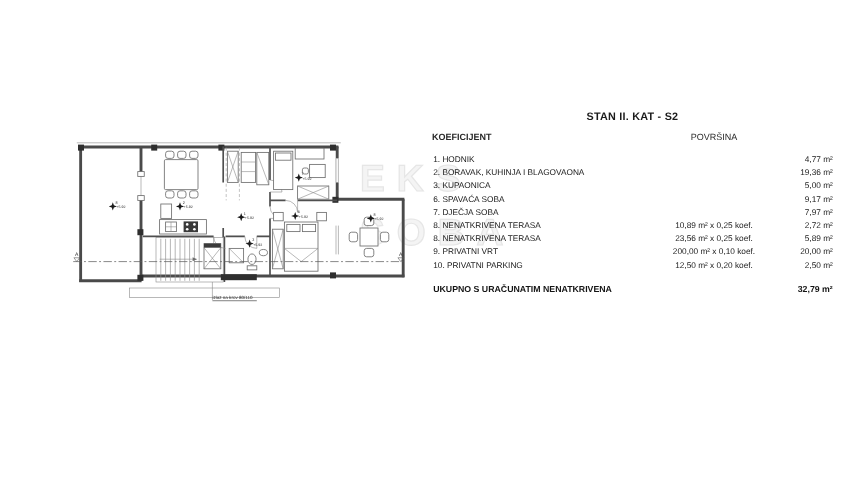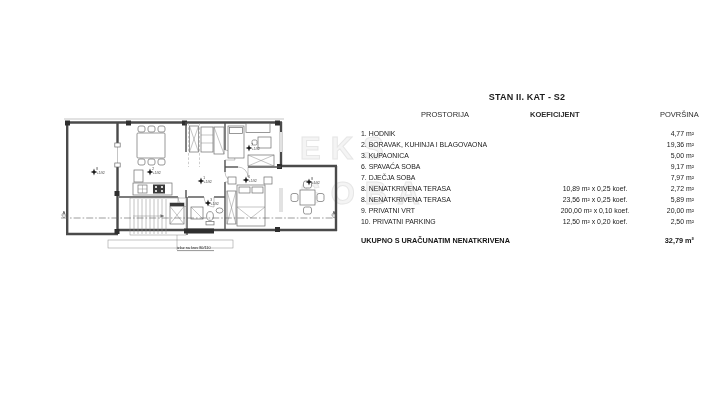--- a/index.html
+++ b/index.html
@@ -10,21 +10,21 @@
              font-weight:bold;font-size:31px;line-height:45px;letter-spacing:10px;
              color:#f4f4f4;-webkit-text-stroke:1px #e6e6e6;user-select:none;}
   
   .plan{position:absolute;left:58px;top:112px;z-index:1;}
   
   .sheet{position:absolute;left:360px;top:92px;width:334px;z-index:1;}
   .sheet .title{font-size:9px;font-weight:bold;text-align:center;letter-spacing:.2px;
                 color:#1b1b1b;margin-bottom:8px;}
   .hdr,.trow,.total{display:grid;grid-template-columns:170px 130px 34px;align-items:baseline;}
   .hdr{font-size:7.5px;color:#2a2a2a;margin-bottom:9px;}
-  .hdr .c1{text-align:center;} .hdr .c2{font-weight:bold;} .hdr .c3{text-align:left;white-space:nowrap;}
+  .hdr .c1{text-align:center;} .hdr .c2{font-weight:bold;} .hdr .c3{text-align:center;white-space:nowrap;}
   .trow{font-size:6.9px;line-height:11px;}
   .trow .c1{padding-left:1px;white-space:nowrap;}
   .trow .c2{text-align:center;white-space:nowrap;}
   .trow .c3{text-align:right;white-space:nowrap;}
   .total{margin-top:9px;font-size:7.3px;font-weight:bold;color:#141414;}
   .total .c1{grid-column:1 / span 2;padding-left:1px;white-space:nowrap;}
   .total .c3{text-align:right;white-space:nowrap;}
   
   .wall{stroke:#4a4a4a;stroke-width:2.4;fill:none;}
   .iwall{stroke:#4f4f4f;stroke-width:1.4;fill:none;}
@@ -264,21 +264,20 @@
       <line class="thin" x1="119" y1="123" x2="119" y2="138"></line>
       <text class="tinytxt" x="119" y="137.4" font-size="3.8">izlaz na krov 80/110</text>
       <line x1="119" y1="138.6" x2="156" y2="138.6" stroke="#2b2b2b" stroke-width="0.5"></line>
     </g>
   </svg>
 
   <div class="sheet">
     <div class="title">STAN II. KAT - S2</div>
 
     <div class="hdr">
-      <div class="c1">PROSTORIJA</div>
       <div class="c2">KOEFICIJENT</div>
       <div class="c3">POVRŠINA</div>
     </div>
 
     <div>
 
     <div class="trow">
         <div class="c1">1. HODNIK</div>
         <div class="c2"></div>
         <div class="c3">4,77 m²</div>

